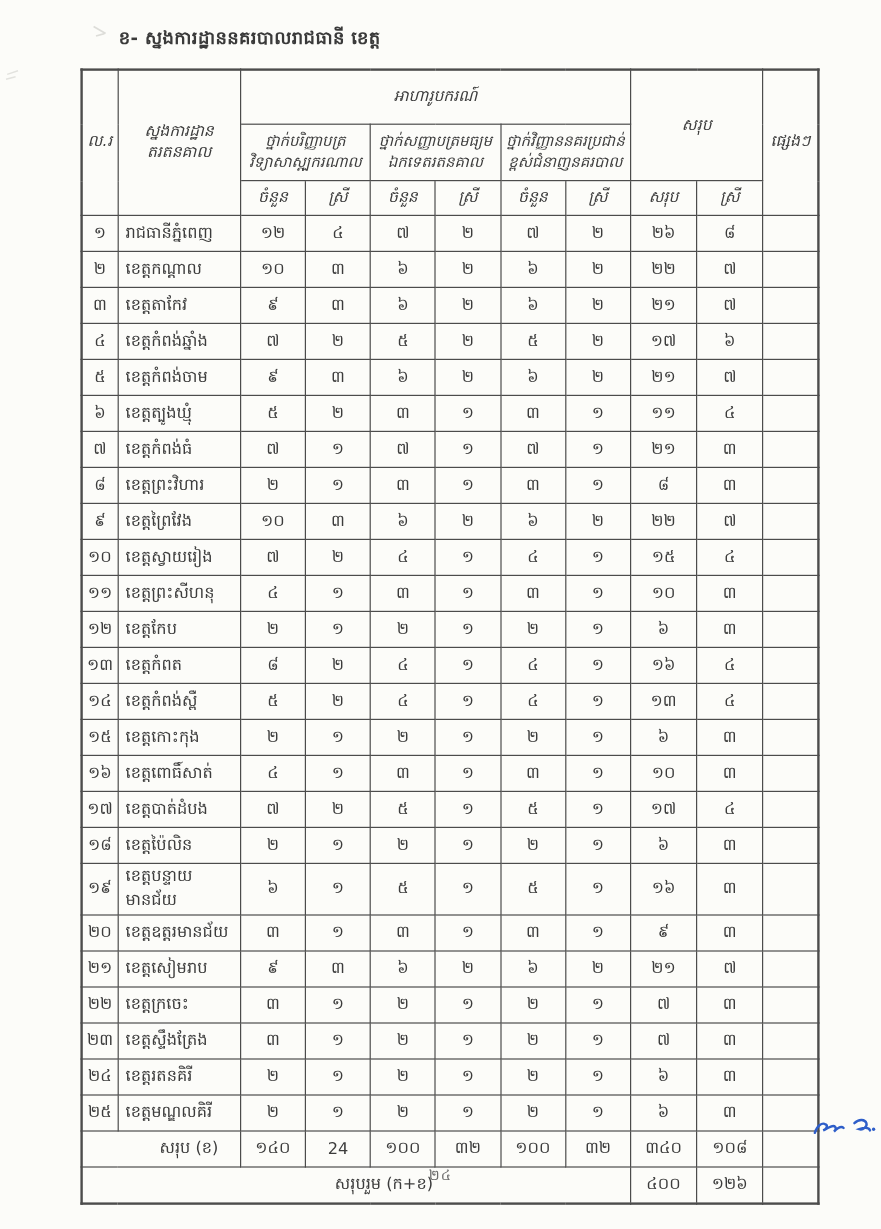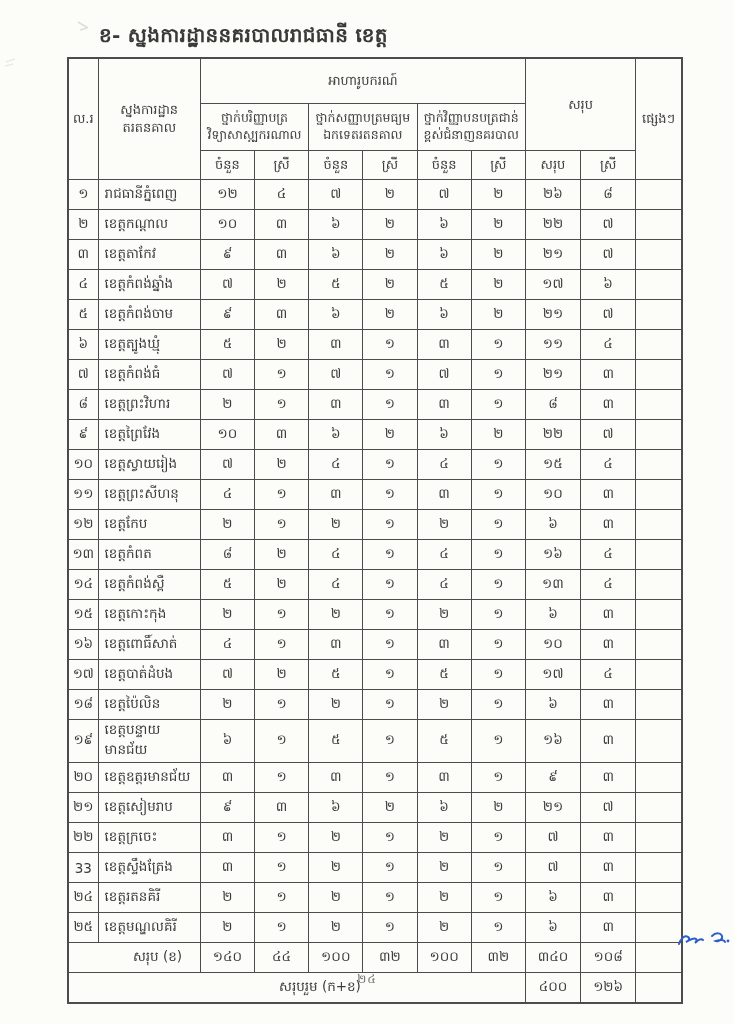--- a/index.html
+++ b/index.html
@@ -4,30 +4,30 @@
 <style>
   html,body{margin:0;padding:0;}
   body{
     width:734px;height:1024px;position:relative;overflow:hidden;
     background:#fcfcf9;
     font-family:"DejaVu Sans", sans-serif;
     color:#3c3c3c;
   }
   .page-title{
     position:absolute;left:99px;top:22px;
-    font-size:20px;font-weight:bold;letter-spacing:.3px;
+    font-size:15px;font-weight:bold;letter-spacing:.3px;
     color:#3a3a3a;
   }
   table.main{
     position:absolute;left:67px;top:57px;width:616px;
     border-collapse:collapse;table-layout:fixed;
     border:2px solid #4c4c4c;
   }
   th,td{border:1px solid #4c4c4c;padding:1px 2px;overflow:hidden;}
-  thead th{font-weight:normal;font-size:13px;text-align:center;line-height:1.35;}
+  thead th{font-weight:normal;font-size:13px;text-align:center;line-height:1.35;font-style:italic;}
   th.grp{height:42px;}
   th.sub{height:44px;font-size:12.5px;}
   th.cnt{height:26px;}
   td{font-size:13.5px;}
   td.c{text-align:center;height:27px;}
   td.name{padding-left:6px;text-align:left;margin-left:36px;}
   tfoot td{height:27px;font-size:13.5px;}
   tfoot td.lab{text-align:center;padding-left:48px;}
   .page-number{
     position:absolute;left:0;top:971px;width:734px;text-align:center;
@@ -64,21 +64,21 @@
     <tr>
       <th rowspan="3" class="grp">ល.រ</th>
       <th rowspan="3" class="grp">ស្នងការដ្ឋាន តរតនគាល</th>
       <th colspan="6" class="grp">អាហារូបករណ៍</th>
       <th colspan="2" rowspan="2">សរុប</th>
       <th rowspan="3">ផ្សេងៗ</th>
     </tr>
     <tr>
       <th colspan="2" class="sub">ថ្នាក់បរិញ្ញាបត្រ វិទ្យាសាស្ត្បករណាល</th>
       <th colspan="2" class="sub">ថ្នាក់សញ្ញាបត្រមធ្យម ឯកទេតរតនគាល</th>
-      <th colspan="2" class="sub">ថ្នាក់វិញ្ញាបនបត្រជាន់ខ្ពស់ជំនាញនគរបាល</th>
+      <th colspan="2" class="sub">ថ្នាក់វិញ្ញាននគរប្រជាន់ខ្ពស់ជំនាញនគរបាល</th>
     </tr>
     <tr>
       <th class="cnt">ចំនួន</th>
       <th class="cnt">ស្រី</th>
       <th class="cnt">ចំនួន</th>
       <th class="cnt">ស្រី</th>
       <th class="cnt">ចំនួន</th>
       <th class="cnt">ស្រី</th>
       <th class="cnt">សរុប</th>
       <th class="cnt">ស្រី</th>
@@ -365,21 +365,21 @@
         <td class="c">១</td>
         <td class="c">២</td>
         <td class="c">១</td>
         <td class="c">២</td>
         <td class="c">១</td>
         <td class="c">៧</td>
         <td class="c">៣</td>
         <td></td>
       </tr>
       <tr>
-        <td class="c">33</td>
+        <td class="c">២៣</td>
         <td class="name">ខេត្តស្ទឹងត្រែង</td>
         <td class="c">៣</td>
         <td class="c">១</td>
         <td class="c">២</td>
         <td class="c">១</td>
         <td class="c">២</td>
         <td class="c">១</td>
         <td class="c">៧</td>
         <td class="c">៣</td>
         <td></td>
@@ -408,21 +408,21 @@
         <td class="c">១</td>
         <td class="c">៦</td>
         <td class="c">៣</td>
         <td></td>
       </tr>
     </tbody>
   <tfoot>
     <tr>
       <td colspan="2" class="lab">សរុប (ខ)</td>
       <td class="c">១៤០</td>
-      <td class="c">៤៤</td>
+      <td class="c">24</td>
       <td class="c">១០០</td>
       <td class="c">៣២</td>
       <td class="c">១០០</td>
       <td class="c">៣២</td>
       <td class="c">៣៤០</td>
       <td class="c">១០៨</td>
       <td></td>
     </tr>
     <tr>
       <td colspan="8" class="lab">សរុបរួម (ក+ខ)</td>

